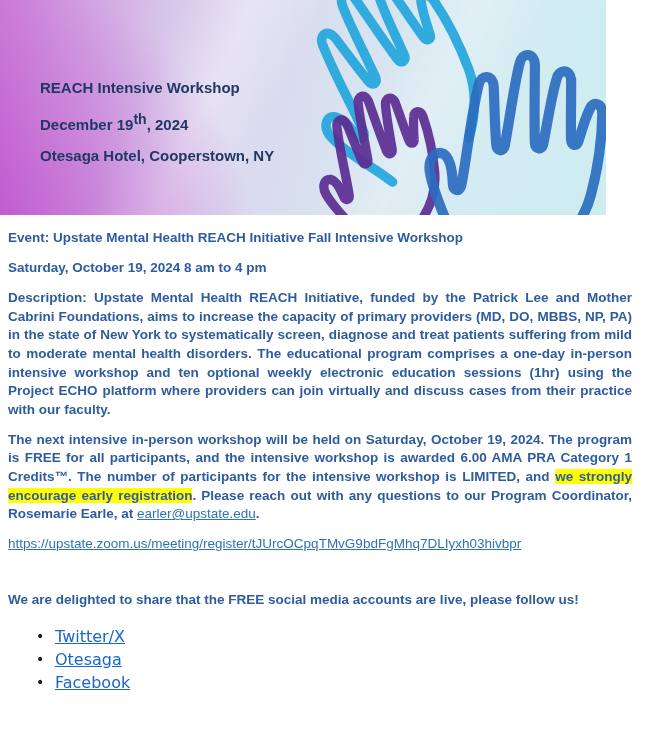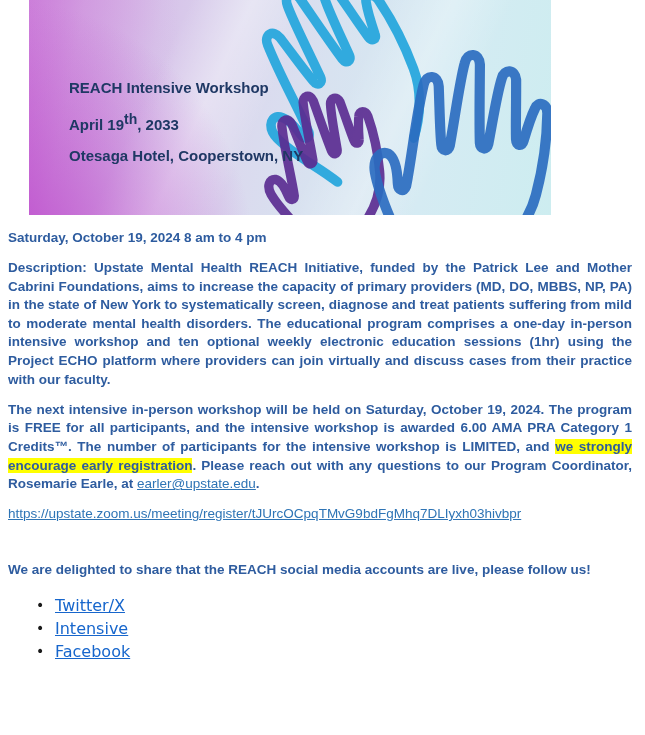--- a/index.html
+++ b/index.html
@@ -7,26 +7,25 @@
     width:645px;height:735px;
     background:#ffffff;
     font-family:"Liberation Sans",sans-serif;
     overflow:hidden;
     position:relative;
   }
 
   
   .banner{
     position:relative;
-    width:522px;height:215px;
+    width:606px;height:215px;
     background:linear-gradient(100deg,
       #c973d6 0%, #d2a2e1 10%, #d7c3e9 24%,
       #dbd8ee 40%, #d8e2f0 56%, #d5ebf3 76%, #cdedf0 100%);
     overflow:hidden;
-    margin-left:29px;
   }
   .banner .streaks{
     position:absolute;inset:0;
     background:linear-gradient(115deg,
       rgba(255,255,255,0) 26%, rgba(255,255,255,0.35) 36%,
       rgba(255,255,255,0) 46%, rgba(255,255,255,0) 58%,
       rgba(255,255,255,0.28) 68%, rgba(255,255,255,0) 78%);
     pointer-events:none;
   }
   .banner .corner-glow{
@@ -113,39 +112,40 @@
     </defs>
     <g style="mix-blend-mode:multiply">
       <use href="#hand" transform="translate(282,19) rotate(-30) scale(0.8)" stroke="#23A5DC" stroke-width="12" opacity="0.92"></use>
       <use href="#hand" transform="translate(325,94) rotate(-15) scale(0.58)" stroke="#5B2D91" stroke-width="16" opacity="0.92"></use>
       <use href="#hand" transform="translate(464,14) rotate(5) scale(0.85)" stroke="#2B6CC0" stroke-width="12" opacity="0.92"></use>
     </g>
   </svg>
 
   <div class="banner-text">
     <div>REACH Intensive Workshop</div>
-    <div><span>April 19</span><sup>th</sup><span>, 2033</span></div>
+    <div><span>December 19</span><sup>th</sup><span>, 2024</span></div>
     <div>Otesaga Hotel, Cooperstown, NY</div>
   </div>
 </div>
 
 <div class="doc">
 
+  <p>Event: Upstate Mental Health REACH Initiative Fall Intensive Workshop</p>
 
   <p>Saturday, October 19, 2024 8 am to 4 pm</p>
 
 
   <p class="just">Description: Upstate Mental Health REACH Initiative, funded by the Patrick Lee and Mother Cabrini Foundations, aims to increase the capacity of primary providers (MD, DO, MBBS, NP, PA) in the state of New York to systematically screen, diagnose and treat patients suffering from mild to moderate mental health disorders. The educational program comprises a one-day in-person intensive workshop and ten optional weekly electronic education sessions (1hr) using the Project ECHO platform where providers can join virtually and discuss cases from their practice with our faculty.</p>
 
   <p class="just"><span>The next intensive in-person workshop will be held on Saturday, October 19, 2024. The program is FREE for all participants, and the intensive workshop is awarded 6.00 AMA PRA Category 1 Credits™. The number of participants for the intensive workshop is LIMITED, and </span><span class="hl">we strongly encourage early registration</span><span>. Please reach out with any questions to our Program Coordinator, Rosemarie Earle, at </span><a class="inline-link">earler@upstate.edu</a><span>.</span></p>
 
 
   <p class="reg-url"><a class="inline-link">https://upstate.zoom.us/meeting/register/tJUrcOCpqTMvG9bdFgMhq7DLIyxh03hivbpr</a></p>
 
-  <p class="social-heading">We are delighted to share that the REACH social media accounts are live, please follow us!</p>
+  <p class="social-heading">We are delighted to share that the FREE social media accounts are live, please follow us!</p>
 
   <ul class="social">
     <li><a>Twitter/X</a></li>
-    <li><a>Intensive</a></li>
+    <li><a>Otesaga</a></li>
     <li><a>Facebook</a></li>
   </ul>
 
 </div>
 
 </body></html>

